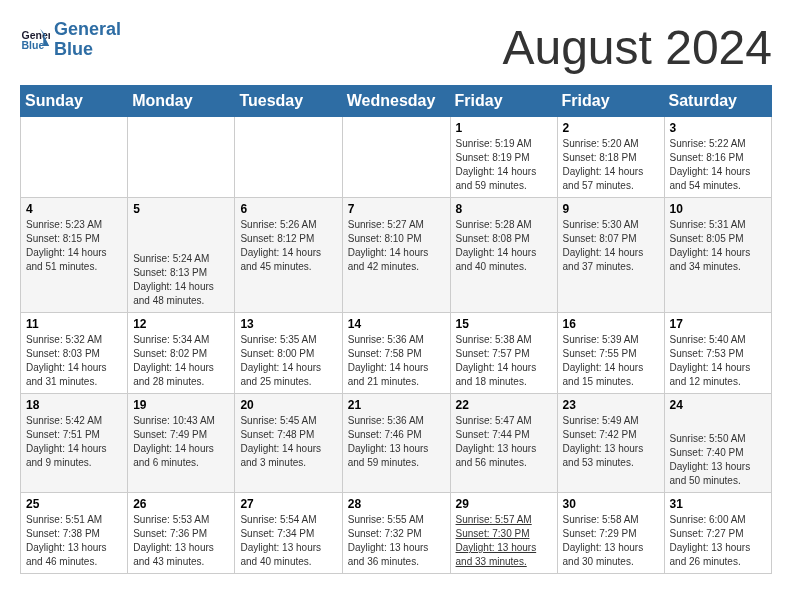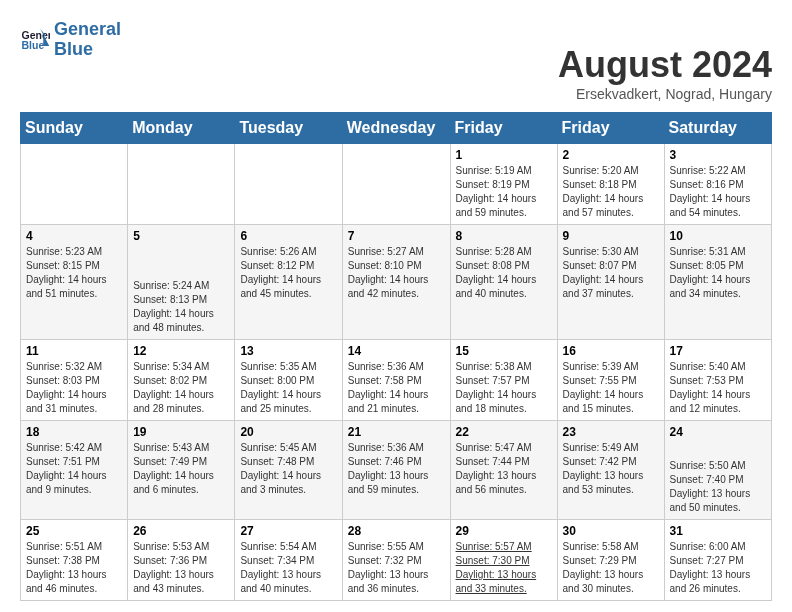--- a/index.html
+++ b/index.html
@@ -31,24 +31,23 @@
       color: #2e6da4;
     }
     .logo-icon {
       width: 30px;
       height: 30px;
     }
     .title-section {
       text-align: right;
     }
     .month-title {
-      font-size: 36px;
-      font-weight: bold;
+      font-size: 48px;
+      font-weight: normal;
       color: #333;
-      margin-top: 24px;
     }
     .subtitle {
       font-size: 14px;
       color: #555;
     }
     .calendar {
       width: 100%;
       border-collapse: collapse;
       font-size: 11px;
     }
@@ -100,21 +99,20 @@
       <div class="logo-text">
         <span>General</span>
       </div>
       <div class="logo-text">
         <span style="color:#2e6da4">Blue</span>
       </div>
     </div>
   </div>
   <div class="title-section">
     <div class="month-title">August 2024</div>
-    <div class="subtitle">Ersekvadkert, Nograd, Hungary</div>
   </div>
 </div>
 
 <table class="calendar">
   <thead>
     <tr>
     <th>Sunday</th>
         <th>Monday</th>
         <th>Tuesday</th>
         <th>Wednesday</th>
@@ -256,21 +254,21 @@
       <tr>
         <td>
           <div class="day-number">18</div>
           <div class="day-info" style="white-space: pre-line;">Sunrise: 5:42 AM
 Sunset: 7:51 PM
 Daylight: 14 hours
 and 9 minutes.</div>
         </td>
         <td>
           <div class="day-number">19</div>
-          <div class="day-info" style="white-space: pre-line;">Sunrise: 5:43 AM
+          <div class="day-info" style="white-space: pre-line;">Sunrise: 10:43 AM
 Sunset: 7:49 PM
 Daylight: 14 hours
 and 6 minutes.</div>
         </td>
         <td>
           <div class="day-number">20</div>
           <div class="day-info" style="white-space: pre-line;">Sunrise: 5:45 AM
 Sunset: 7:48 PM
 Daylight: 14 hours and 3 minutes.</div>
         </td>

